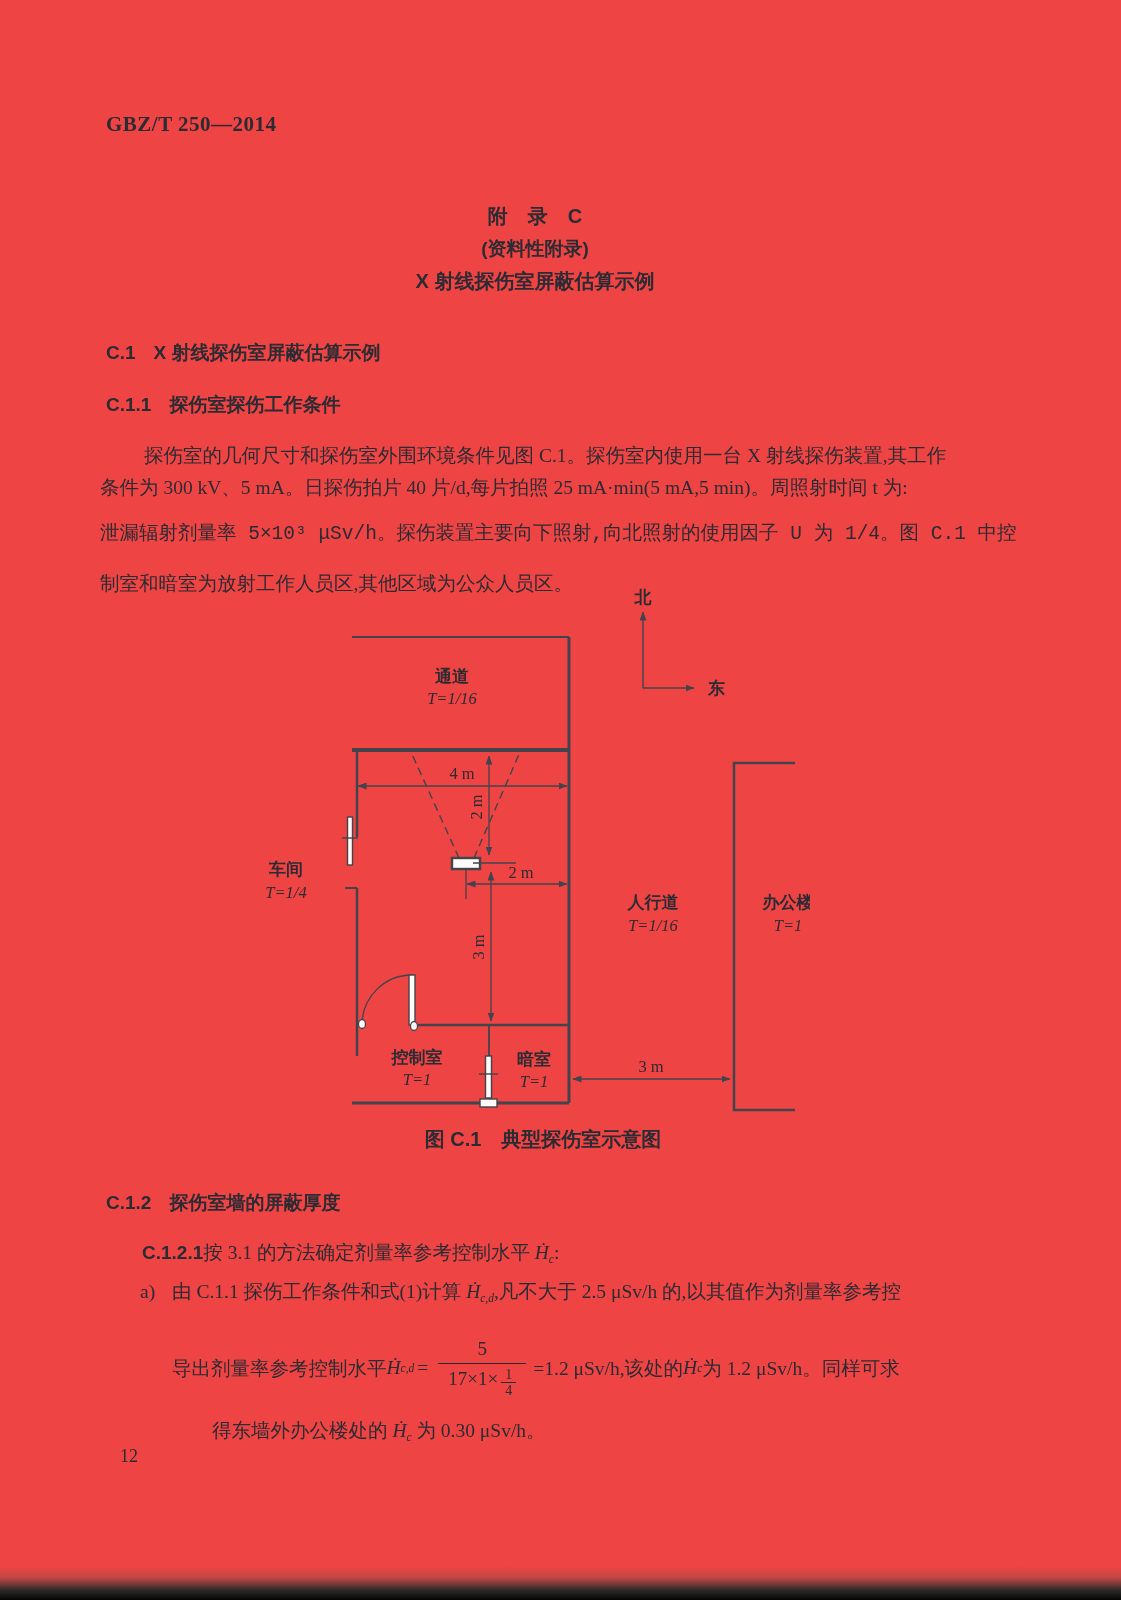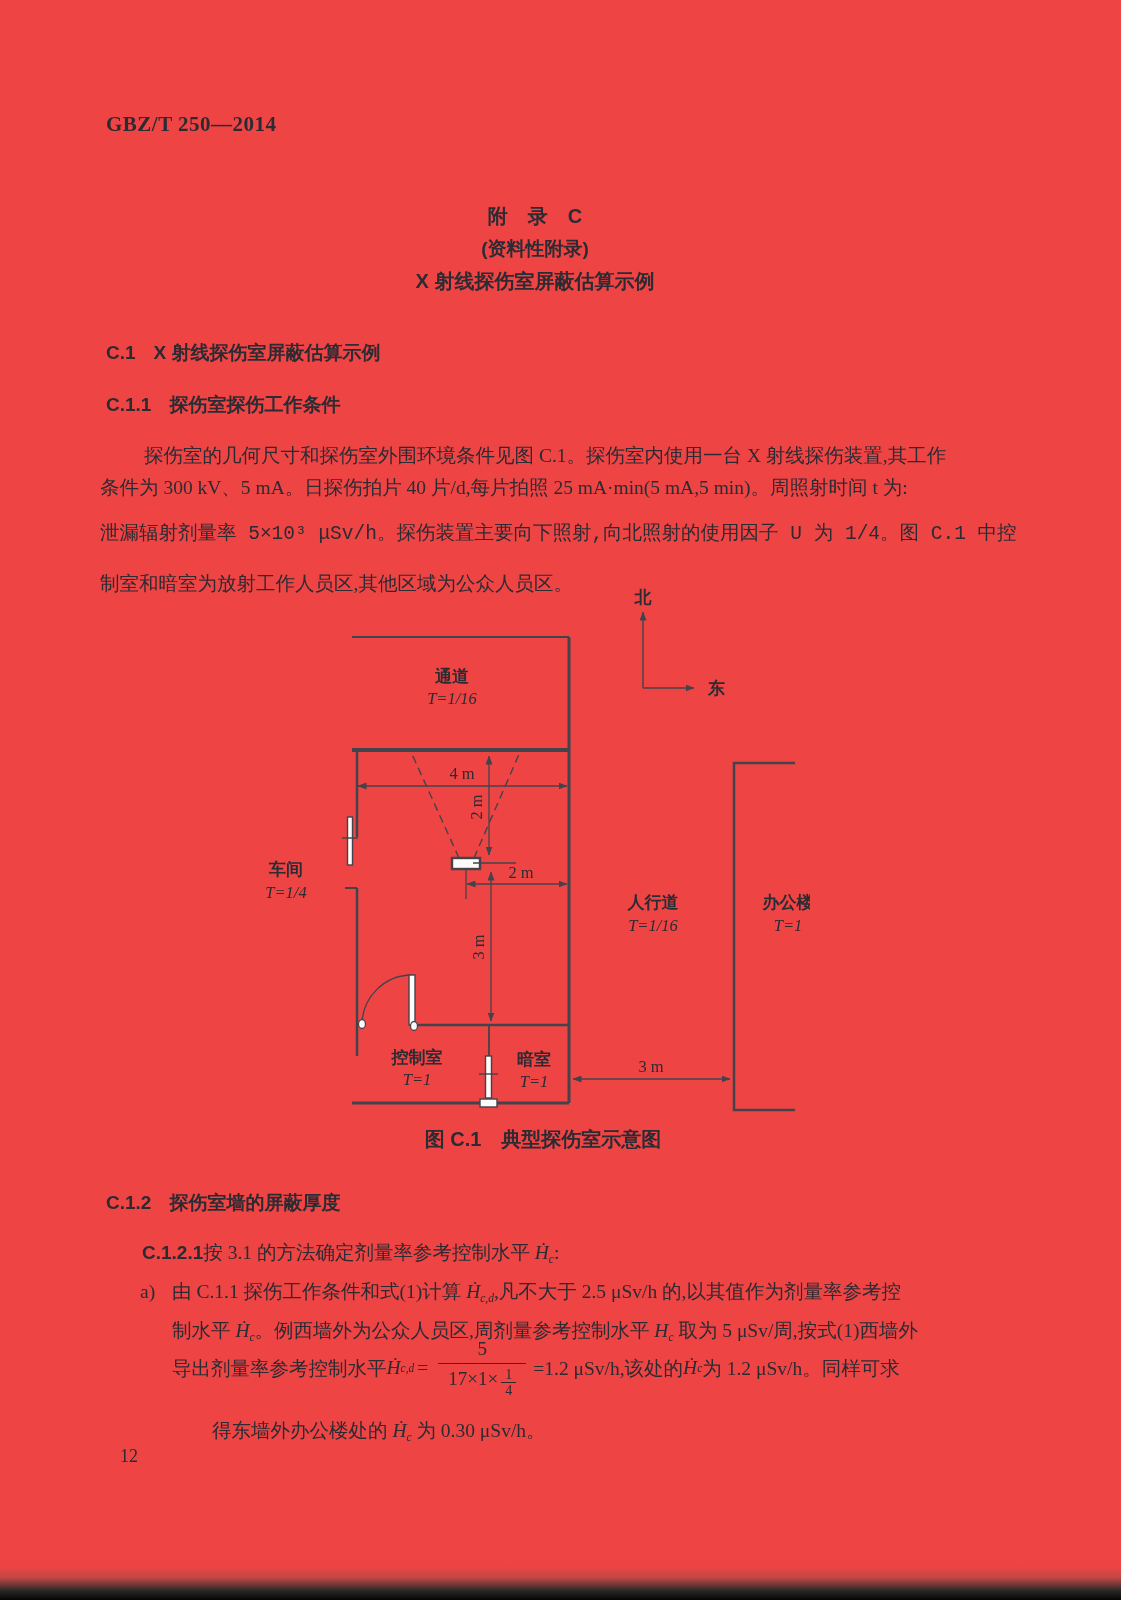--- a/index.html
+++ b/index.html
@@ -148,23 +148,20 @@
   </div>
 
   <div class="abs bodyline" style="left:106px;top:1240px;margin-left:36px;">
     <span class="gothic sect num">C.1.2.1</span><span>按 3.1 的方法确定剂量率参考控制水平 </span><span class="var">Ḣ</span><span class="ssub">c</span><span>:</span>
   </div>
 
   <div class="abs bodyline" style="left:140px;top:1279px;">a)</div>
   <div class="abs bodyline" style="left:172px;top:1279px;">
     <span>由 C.1.1 探伤工作条件和式(1)计算 </span><span class="var">Ḣ</span><span class="ssub">c,d</span><span>,凡不大于 2.5 μSv/h 的,以其值作为剂量率参考控</span>
   </div>
-  <div class="abs bodyline" style="left:172px;top:1318px;">
-    <span>制水平 </span><span class="var">Ḣ</span><span class="ssub">c</span><span>。例西墙外为公众人员区,周剂量参考控制水平 </span><span class="var">H</span><span class="ssub">c</span><span> 取为 5 μSv/周,按式(1)西墙外</span>
-  </div>
 
   <div class="abs formula-row" style="left:172px;top:1330px;height:76px;">
     <span>导出剂量率参考控制水平 </span>
     <span class="var">Ḣ</span>
     <span class="ssub">c,d</span>
     <span style="margin:0 3px;">=</span>
     <span class="frac">
       <span class="num">5</span>
       <span class="den">
           <span>17×1×</span>

